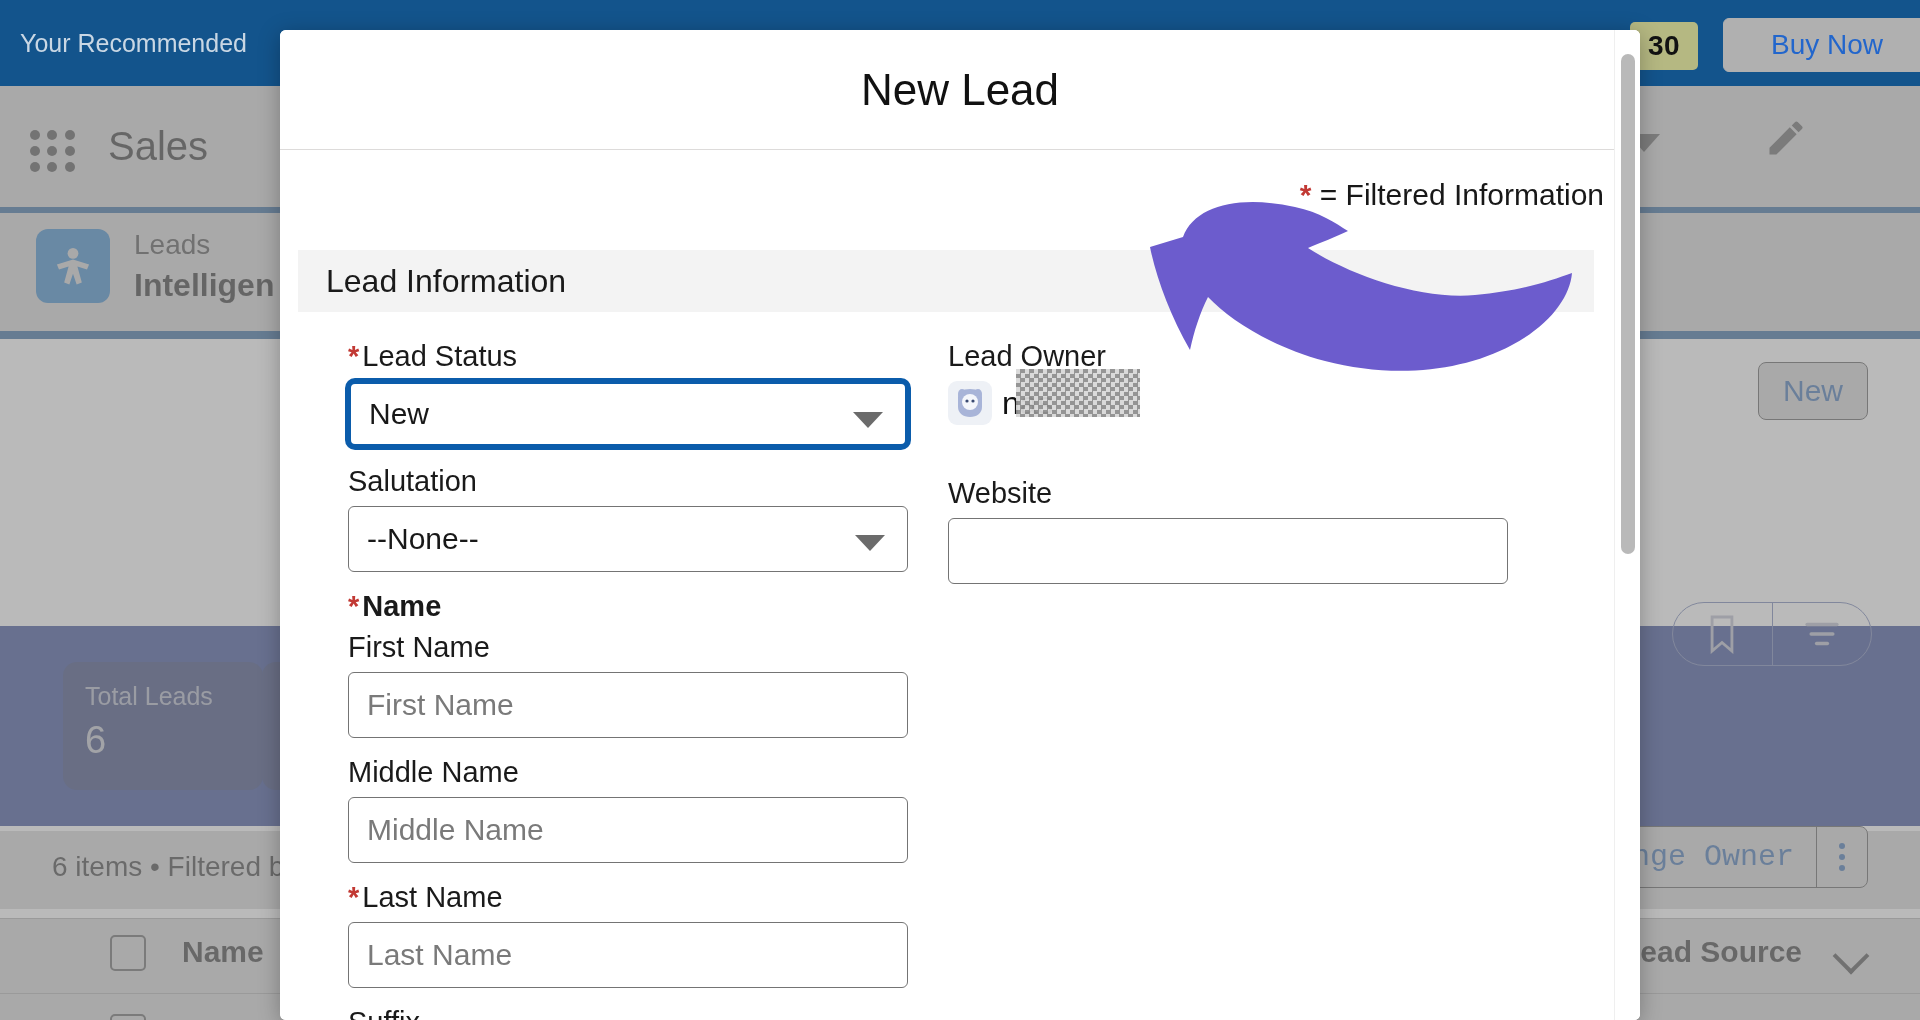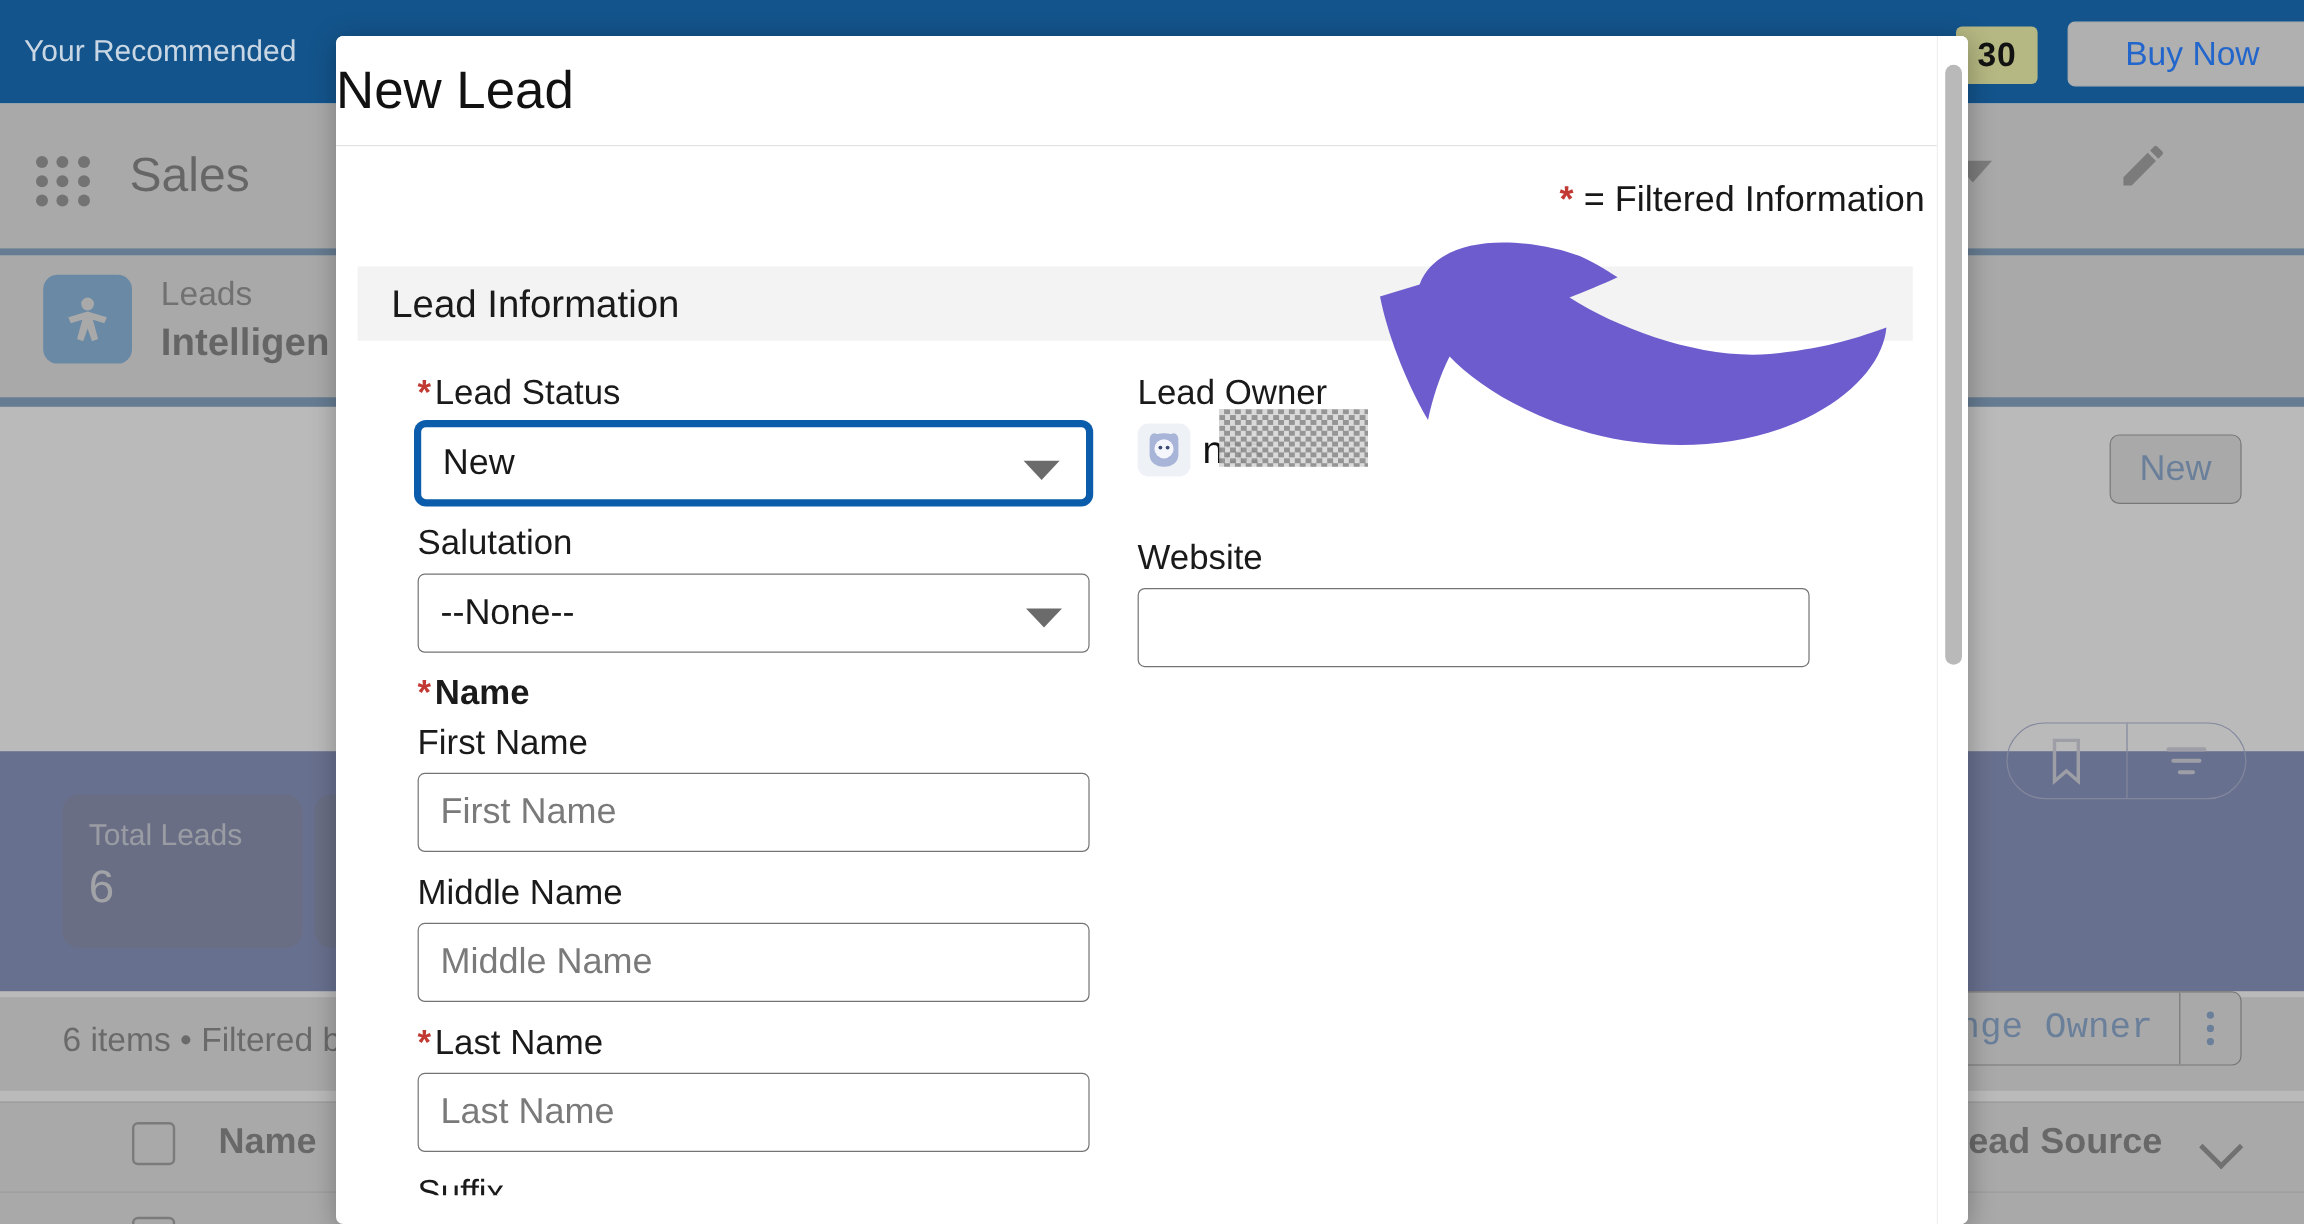--- a/index.html
+++ b/index.html
@@ -231,22 +231,22 @@
   #modal {
     position: absolute;
     left: 280px; top: 30px;
     width: 1360px; height: 990px;
     background: #ffffff;
     border-radius: 6px;
     box-shadow: 0 4px 22px rgba(0,0,0,0.28);
     overflow: hidden;
   }
   .modal-header {
-    height: 92px; width: 100%;
-    display: flex; align-items: center; justify-content: flex-start;
+    height: 120px; width: 100%;
+    display: flex; align-items: center; justify-content: center;
     border-bottom: 1px solid #dddbda;
     background: #ffffff;
   }
   .modal-title { font-size: 44px; color: #111; font-weight: 400; }
 
   .modal-body {
     position: relative;
     height: 874px;
     padding: 0;
     overflow: hidden;
@@ -393,21 +393,21 @@
         <div class="obj-title">Intelligen</div>
       </div>
 
       <div class="bg-bluebar-2"></div>
 
       <div class="btn-group-tr">
         <div>New</div>
       </div>
 
       <div class="blue-panel">
-        <div class="kpi-card" style="left:52px;">
+        <div class="kpi-card" style="left:63px;">
           <div class="k-label">Total Leads</div>
           <div class="k-value">6</div>
         </div>
         <div class="kpi-card" style="left:262px;">
           <div class="k-label">N</div>
           <div class="k-value">2</div>
         </div>
       </div>
 
       <div class="pill-group">

